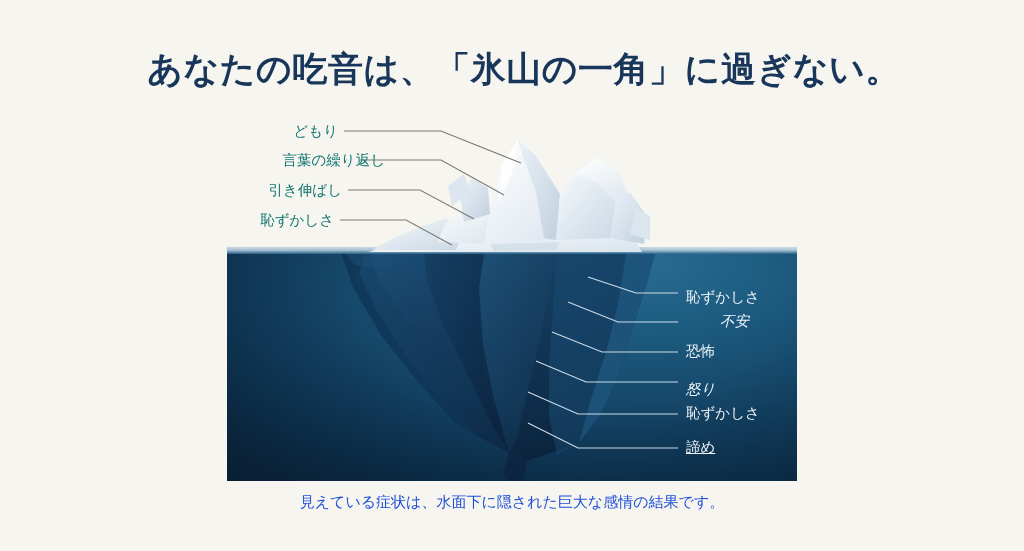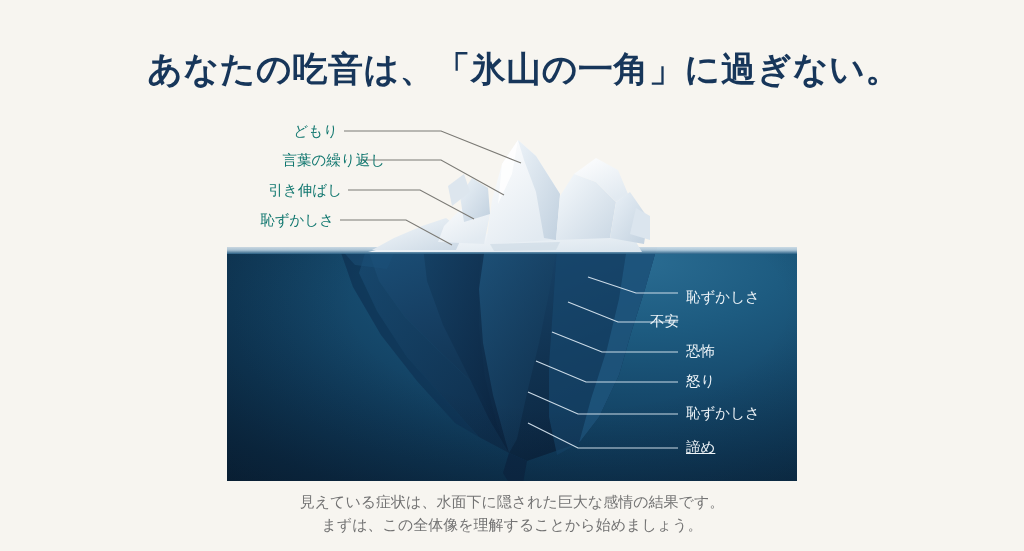--- a/index.html
+++ b/index.html
@@ -104,21 +104,21 @@
     pointer-events: none;
   }
 
   
   #caption {
     position: absolute;
     left: 0;
     top: 490px;
     width: 1024px;
     text-align: center;
-    color: #737373;
+    color: #1d4ed8;
     font-size: 15px;
     line-height: 1.55;
   }
   #caption .cap-line { display: block; white-space: nowrap; }
 </style>
 </head>
 <body>
 
 <div id="stage">
 
@@ -249,24 +249,23 @@
       <path d="M 588 277 L 636 293 L 678 293"></path>
       <path d="M 568 302 L 618 322 L 678 322"></path>
       <path d="M 552 332 L 602 352 L 678 352"></path>
       <path d="M 536 361 L 586 382 L 678 382"></path>
       <path d="M 528 392 L 578 414 L 678 414"></path>
       <path d="M 528 423 L 578 448 L 678 448"></path>
     </g>
   </svg>
 
   <div class="lbl lbl-right" style="left:686px; top:290px;">恥ずかしさ</div>
-  <div class="lbl lbl-right" style="left:650px; top:314px;">不安</div>
+  <div class="lbl lbl-right" style="left:720px; top:314px;font-style:italic;">不安</div>
   <div class="lbl lbl-right" style="left:686px; top:344px;text-align:right;">恐怖</div>
-  <div class="lbl lbl-right" style="left:686px; top:374px;">怒り</div>
+  <div class="lbl lbl-right" style="left:686px; top:382px;font-style:italic;">怒り</div>
   <div class="lbl lbl-right" style="left:686px; top:406px;">恥ずかしさ</div>
   <div class="lbl lbl-right" style="left:686px; top:440px;text-decoration:underline;">諦め</div>
 
   <div id="caption">
     <span class="cap-line">見えている症状は、水面下に隠された巨大な感情の結果です。</span>
-    <span class="cap-line">まずは、この全体像を理解することから始めましょう。</span>
   </div>
 
 </div>
 
 </body></html>

